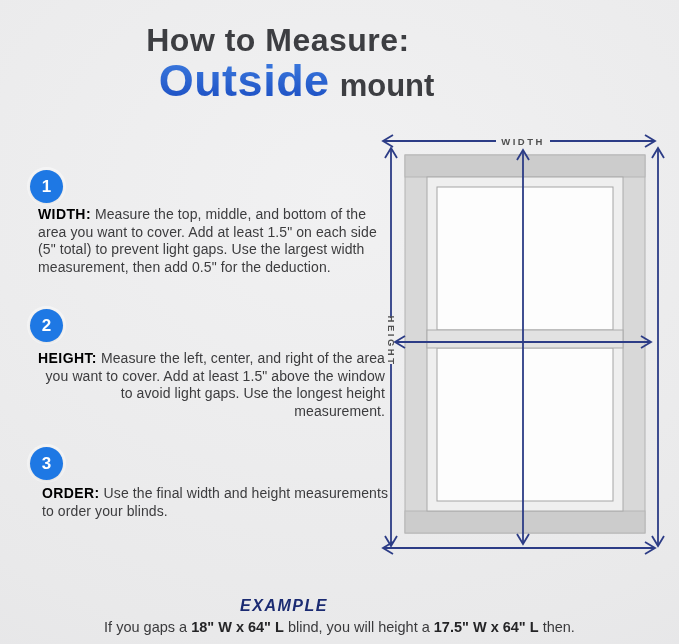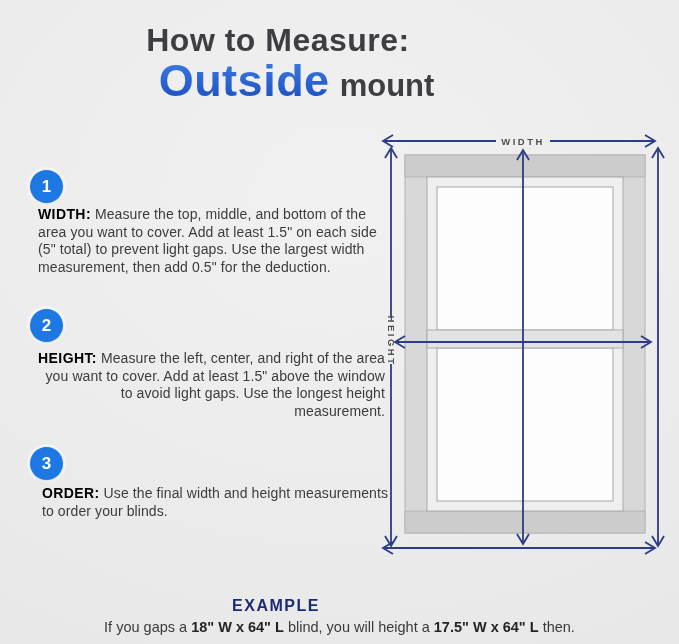--- a/index.html
+++ b/index.html
@@ -36,22 +36,22 @@
     display:flex;align-items:center;justify-content:center;
     box-shadow:0 0 0 3px rgba(255,255,255,.45), 0 1px 3px rgba(0,0,0,.18);
   }
   .step-text{
     width:347px;font-size:14px;line-height:17.6px;color:#3c3c3e;letter-spacing:.1px;
   }
   .step-label{font-weight:700;color:#000000;letter-spacing:.4px;}
 
   
   .example-heading{
-    top:597px;left:0;width:552px;text-align:center;
-    font-size:16px;font-weight:700;color:#1b2b72;letter-spacing:1.5px;
+    top:597px;left:8px;width:552px;text-align:center;
+    font-size:16px;font-weight:700;color:#1b2b72;letter-spacing:1.5px;font-style:italic;
   }
   .example-line{
     top:619px;left:0;width:679px;text-align:center;
     font-size:14.5px;color:#3a3a3c;white-space:nowrap;
   }
   .example-line b{color:#242426;}
 
   
   #diagram{left:378px;top:130px;}
   .dim{stroke:#2c3c86;stroke-width:1.8;fill:none;}

